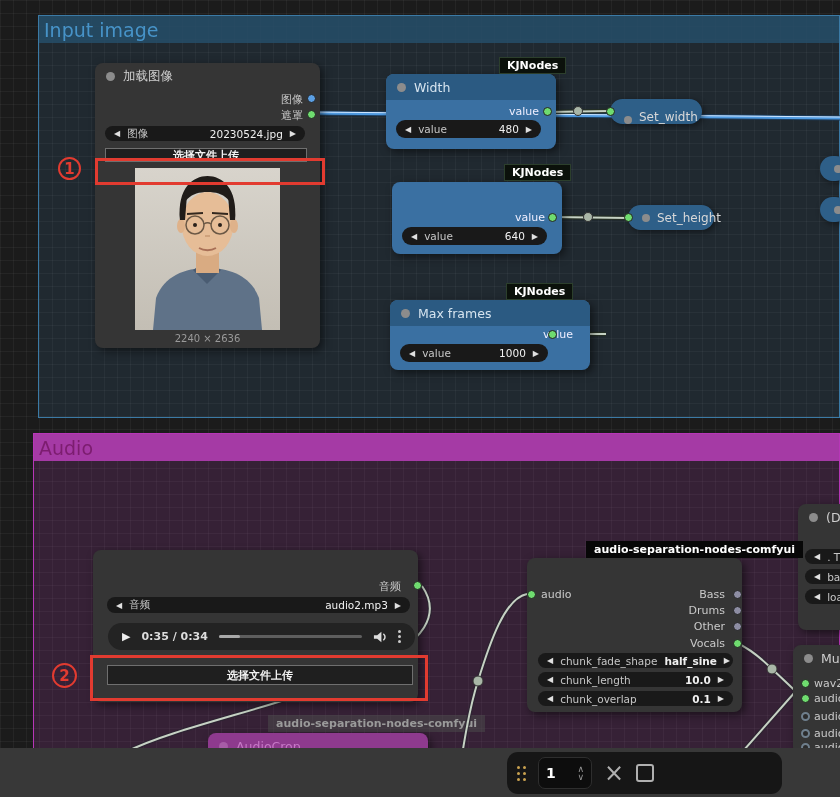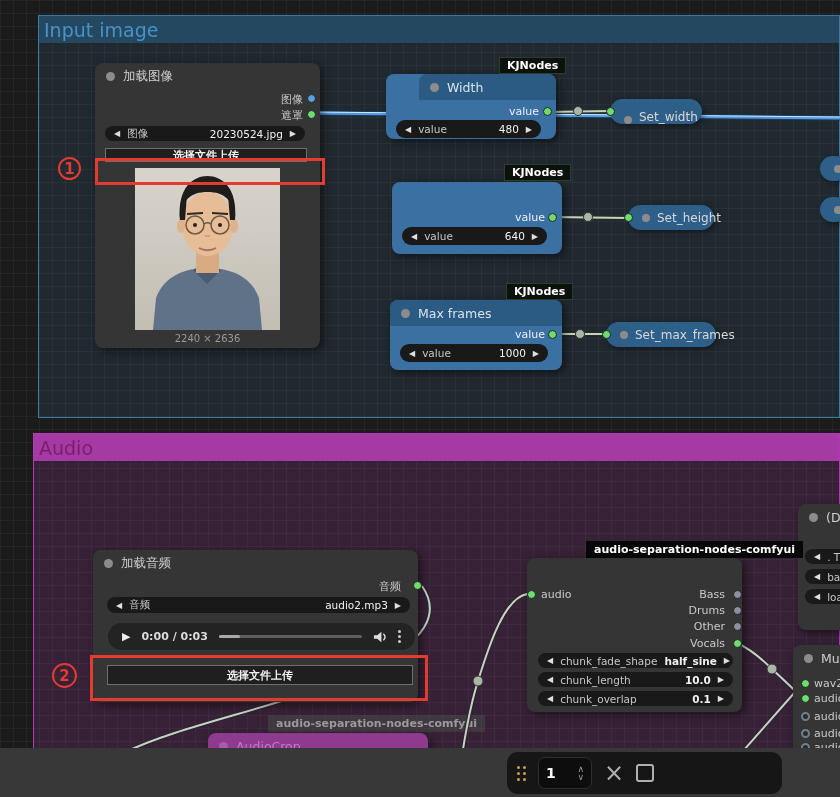--- a/index.html
+++ b/index.html
@@ -170,21 +170,21 @@
       <path d="M52,46 L68,45 M77,45 L93,46" stroke="#33281f" stroke-width="2"></path>
       <circle cx="60" cy="57" r="2" fill="#2a211a"></circle>
         <circle cx="85" cy="57" r="2" fill="#2a211a"></circle>
       <path d="M70,68 L75,68" stroke="#c79a73" stroke-width="1.5"></path>
       <path d="M64,80 C69,83 76,83 81,80" fill="none" stroke="#a86f56" stroke-width="1.8"></path>
     </svg>
     <span class="caption" style="left:50%;transform:translateX(-50%);top:270px;">2240 × 2636</span>
   </div>
 
   <div class="badge" style="left:499px;top:57px;">KJNodes</div>
-  <div class="node blue" style="left:386px;top:74px;width:170px;height:65px;padding-left:33px;">
+  <div class="node blue" style="left:386px;top:74px;width:170px;height:75px;">
     <div class="nhead">
       <span class="hdot"></span>
       <span>Width</span>
     </div>
     <span class="outlabel" style="right:17px;top:31px;color:#eef;">value</span>
     <span class="socket s-green" style="left:157px;top:33px;"></span>
     <div class="pill" style="left:10px;top:46px;width:145px;height:18px;">
       <span class="arr">◀</span>
       <span>value</span>
       <span class="val">480</span>
@@ -208,63 +208,54 @@
       <span class="arr">▶</span>
     </div>
   </div>
   <div class="cnode" style="left:628px;top:205px;width:86px;">
     <span class="socket s-green" style="left:-4px;top:8px;"></span>
     <span class="hdot"></span>
     <span>Set_height</span>
   </div>
 
   <div class="badge" style="left:506px;top:283px;">KJNodes</div>
-  <div class="node blue" style="left:390px;top:300px;width:172px;height:70px;">
+  <div class="node blue" style="left:390px;top:300px;width:200px;height:70px;">
     <div class="nhead">
       <span class="hdot"></span>
       <span>Max frames</span>
     </div>
     <span class="outlabel" style="right:17px;top:28px;color:#eef;">value</span>
     <span class="socket s-green" style="left:158px;top:30px;"></span>
     <div class="pill" style="left:10px;top:44px;width:148px;height:18px;">
       <span class="arr">◀</span>
       <span>value</span>
       <span class="val">1000</span>
       <span class="arr">▶</span>
     </div>
   </div>
-  <div class="cnode" style="left:606px;top:322px;width:110px;">
-    <span class="socket s-green" style="left:-4px;top:8px;"></span>
-    <span class="hdot"></span>
-    <span>Set_max_frames</span>
-  </div>
 
   <div class="cnode" style="left:820px;top:156px;width:28px;">
     <span class="hdot"></span>
   </div>
   <div class="cnode" style="left:820px;top:197px;width:28px;">
     <span class="hdot"></span>
   </div>
 
   <div class="node" style="left:93px;top:550px;width:325px;height:152px;">
-    <div class="nhead">
-      <span class="hdot"></span>
-      <span>加载音频</span>
-    </div>
     <span class="outlabel" style="right:17px;top:29px;">音频</span>
     <span class="socket s-green" style="left:320px;top:31px;"></span>
     <div class="pill" style="left:14px;top:47px;width:303px;height:16px;">
       <span class="arr">◀</span>
       <span>音频</span>
       <span class="val">audio2.mp3</span>
       <span class="arr">▶</span>
     </div>
     <div class="player" style="left:15px;top:73px;width:307px;height:27px;padding:0 14px;gap:11px;">
       <span style="font-size:11px;color:#eee;">▶</span>
-      <span class="ptime">0:00 / 0:03</span>
+      <span class="ptime">0:35 / 0:34</span>
       <span class="pbar" style="flex:1;">
         <span class="played" style="width:15%;"></span>
       </span>
       <svg width="14" height="12" viewBox="0 0 15 12">
         <path d="M1 4h3.5L9 .5v11L4.5 8H1z" fill="#ddd"></path>
         <path d="M11.5 3c1.8 1.7 1.8 4.3 0 6" fill="none" stroke="#ddd" stroke-width="1.6" stroke-linecap="round"></path>
       </svg>
       <span class="kebab">
           <i></i>
           <i></i>

